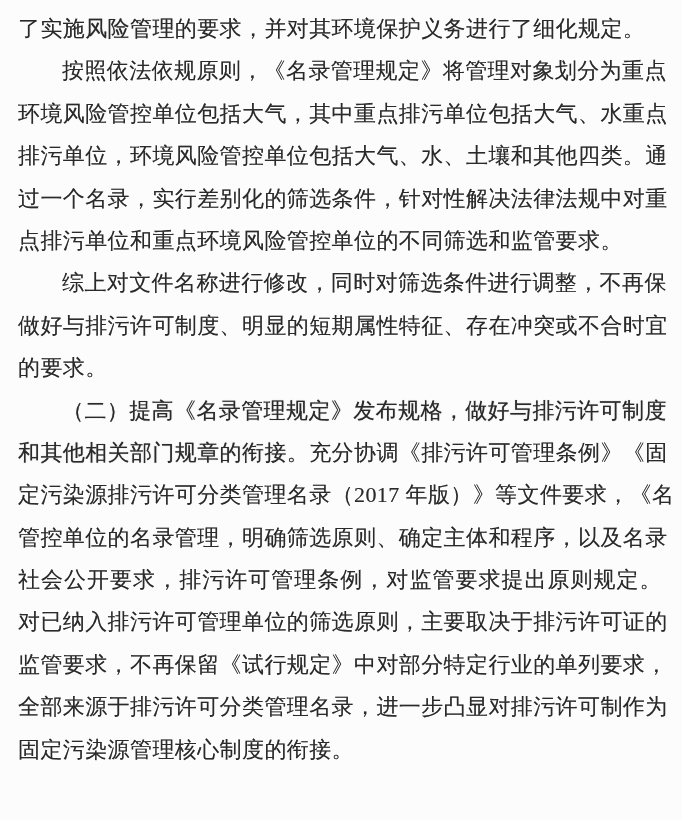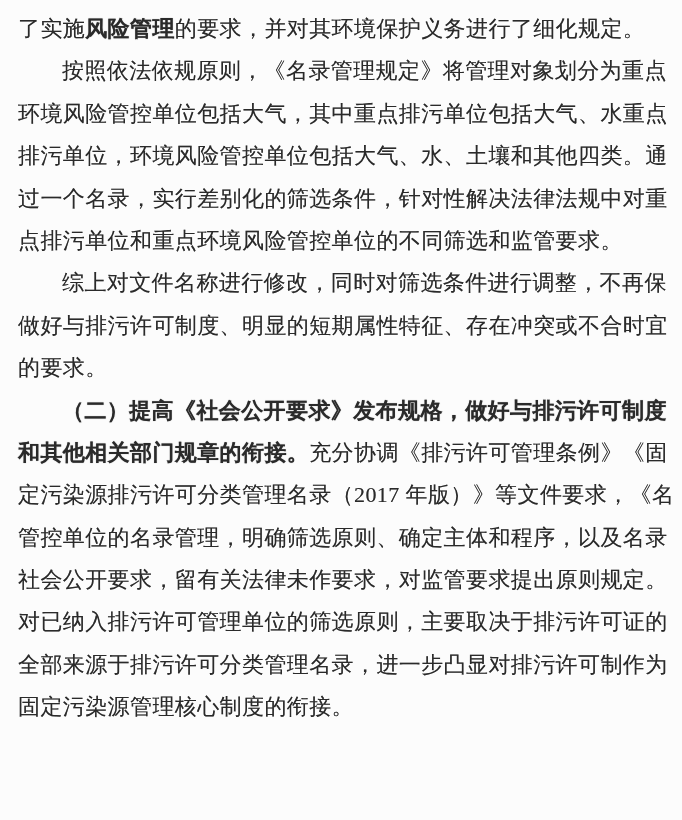--- a/index.html
+++ b/index.html
@@ -29,38 +29,39 @@
     white-space: nowrap;
     height: 42.4px;
   }
   .line.end {
     text-align-last: left;
   }
   .line.ind {
     text-indent: 2em;
   }
   .b {
-    font-weight: bold;
+    font-weight: normal;
     text-shadow: 0 0 0.8px rgba(20,20,20,0.6);
   }
 </style>
 </head>
 <body>
 
 <div class="page">
   <div class="line end"><span>了实施</span><span class="b">风险管理</span><span>的要求，并对其环境保护义务进行了细化规定。</span></div>
   <div class="line ind"><span>按照依法依规原则，《名录管理规定》将管理对象划分为重点</span></div>
   <div class="line"><span>环境风险管控单位包括大气，其中重点排污单位包括大气、水重点</span></div>
   <div class="line"><span>排污单位，环境风险管控单位包括大气、水、土壤和其他四类。通</span></div>
   <div class="line"><span>过一个名录，实行差别化的筛选条件，针对性解决法律法规中对重</span></div>
   <div class="line end"><span>点排污单位和重点环境风险管控单位的不同筛选和监管要求。</span></div>
   <div class="line ind"><span>综上对文件名称进行修改，同时对筛选条件进行调整，不再保</span></div>
   <div class="line"><span>做好与排污许可制度、明显的短期属性特征、存在冲突或不合时宜</span></div>
   <div class="line end"><span>的要求。</span></div>
-  <div class="line ind"><span class="b">（二）提高《社会公开要求》发布规格，做好与排污许可制度</span></div>
+  <div class="line ind"><span class="b">（二）提高《名录管理规定》发布规格，做好与排污许可制度</span></div>
   <div class="line"><span class="b">和其他相关部门规章的衔接。</span><span>充分协调《排污许可管理条例》《固</span></div>
   <div class="line"><span>定污染源排污许可分类管理名录（2017 年版）》等文件要求，《名</span></div>
   <div class="line"><span>管控单位的名录管理，明确筛选原则、确定主体和程序，以及名录</span></div>
-  <div class="line"><span>社会公开要求，留有关法律未作要求，对监管要求提出原则规定。</span></div>
+  <div class="line"><span>社会公开要求，排污许可管理条例，对监管要求提出原则规定。</span></div>
   <div class="line"><span>对已纳入排污许可管理单位的筛选原则，主要取决于排污许可证的</span></div>
+  <div class="line"><span>监管要求，不再保留《试行规定》中对部分特定行业的单列要求，</span></div>
   <div class="line"><span>全部来源于排污许可分类管理名录，进一步凸显对排污许可制作为</span></div>
   <div class="line end"><span>固定污染源管理核心制度的衔接。</span></div>
 </div>
 
 </body></html>

